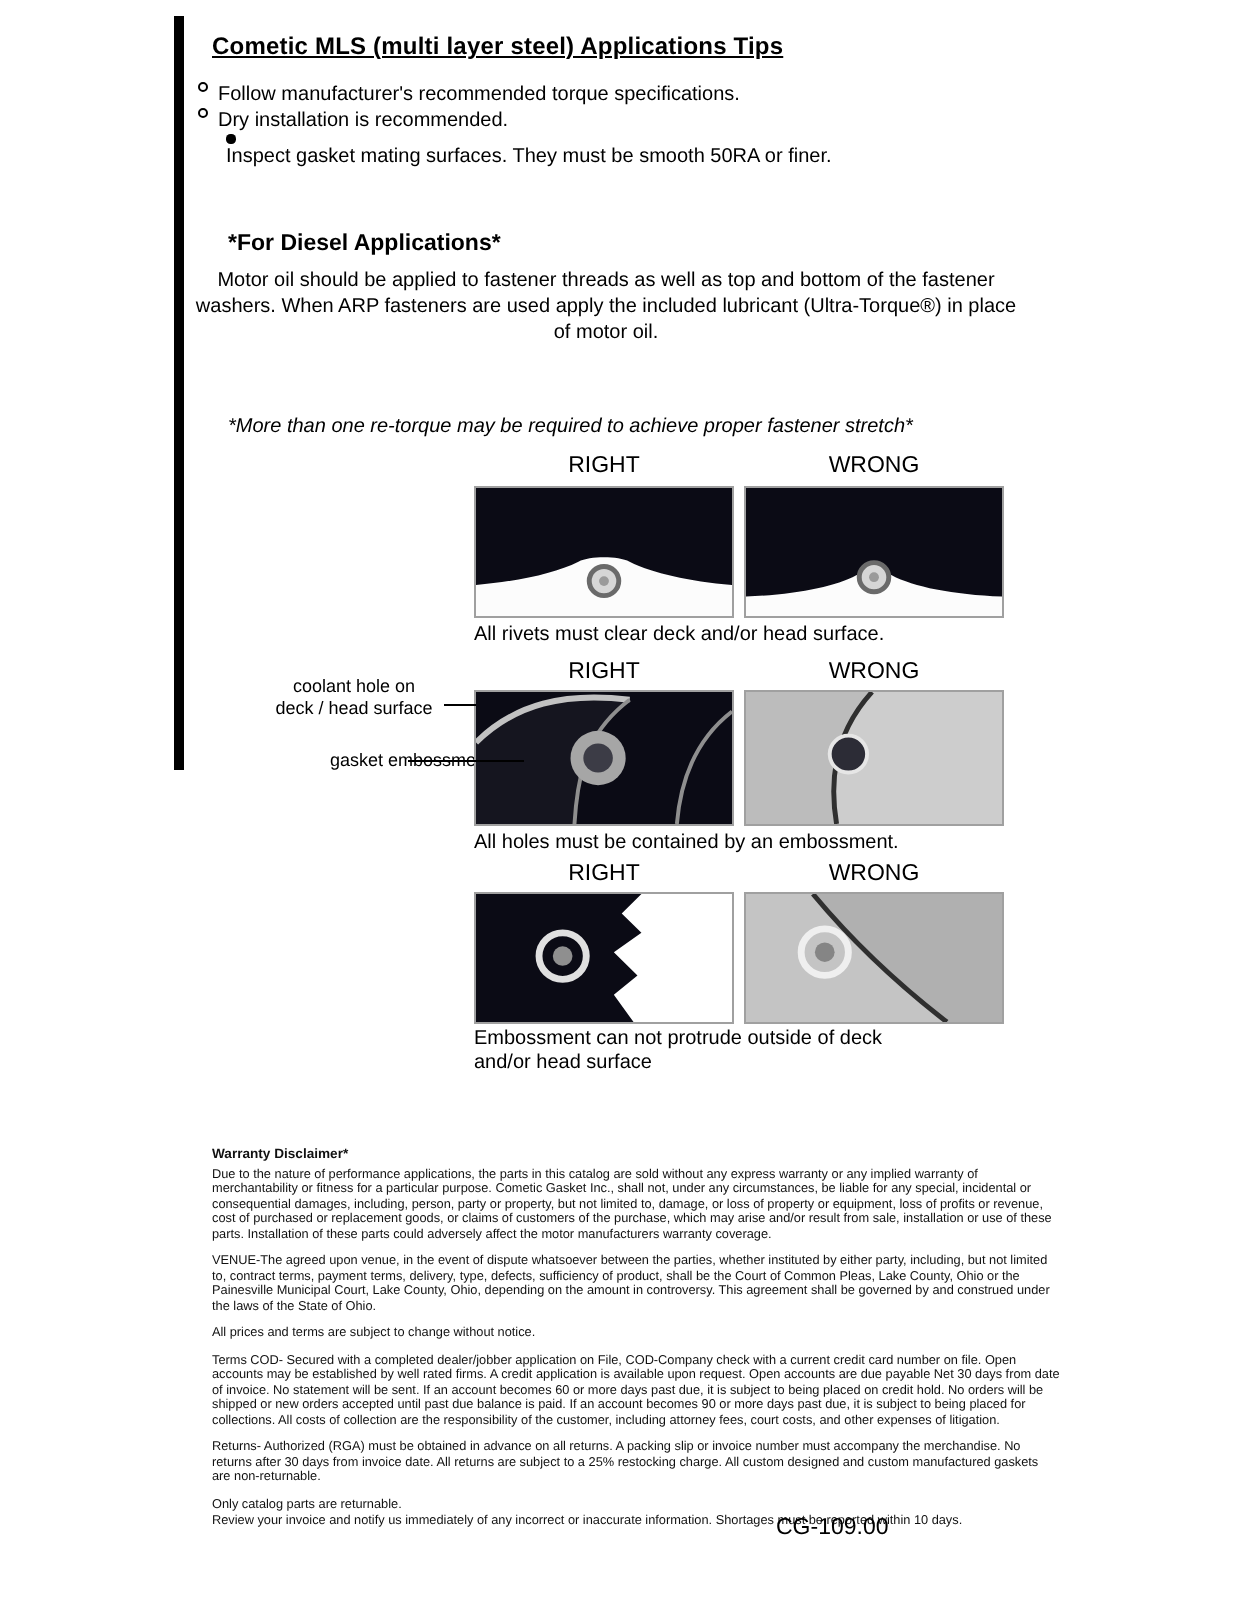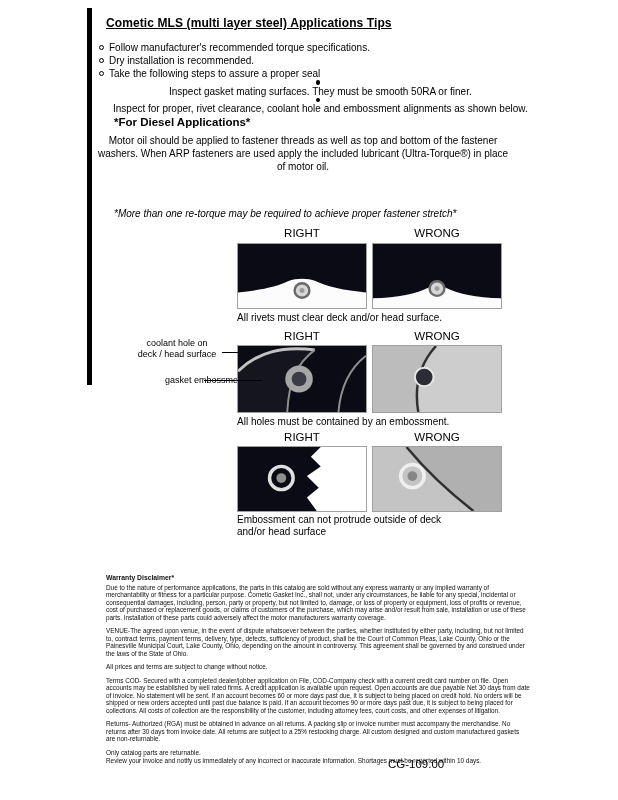--- a/index.html
+++ b/index.html
@@ -7,21 +7,21 @@
   .page {
     position:relative; width:618px; height:800px; background:#ffffff;
     font-family:"Liberation Sans", sans-serif; color:#000; overflow:hidden;
   }
   .black-bar { position:absolute; left:87px; top:8px; width:5px; height:377px; background:#000; }
   .title {
     position:absolute; left:106px; top:16px; font-size:12px; font-weight:bold;
     text-decoration:underline; white-space:nowrap; letter-spacing:0.1px;
   }
   .tips { position:absolute; left:99px; top:41px; font-size:10px; line-height:13px; }
-  .tip { display:flex; align-items:center; white-space:nowrap; }
+  .tip { display:flex; align-items:flex-start; white-space:nowrap; }
   .mk1 { width:5px; height:5px; border:1px solid #000; border-radius:50%; margin-right:5px; flex:none; }
   .mk2 { width:4.5px; height:4.5px; background:#000; border-radius:50%; margin-right:5px; flex:none; }
   .tip.l2 { margin-left:14px;flex-direction:column; }
   .diesel-h { position:absolute; left:114px; top:116px; font-size:11.5px; font-weight:bold; white-space:nowrap; }
   .para { position:absolute; font-size:10px; line-height:13px; }
   .p1 { left:96px; top:134px; width:414px;text-align:center; }
   .p2 { left:114px; top:167px; width:414px; }
   .p3 { left:114px; top:207px; width:430px; white-space:nowrap;font-style:italic; }
   .dlabel { position:absolute; width:130px; text-align:center; font-size:11.5px; }
   .dbox { position:absolute; width:130px; border:1px solid #a0a0a0; overflow:hidden; }
@@ -47,31 +47,23 @@
 
   <div class="tips">
     <div class="tip">
       <span class="mk1"></span>
       <span>Follow manufacturer's recommended torque specifications.</span>
     </div>
     <div class="tip">
       <span class="mk1"></span>
       <span>Dry installation is recommended.</span>
     </div>
-    <div class="tip">
-      <span class="mk1"></span>
-      <span>Take the following steps to assure a proper seal</span>
-    </div>
     <div class="tip l2">
       <span class="mk2"></span>
       <span>Inspect gasket mating surfaces.  They must be smooth 50RA or finer.</span>
-    </div>
-    <div class="tip l2">
-      <span class="mk2"></span>
-      <span>Inspect for proper, rivet clearance, coolant hole and embossment alignments as shown below.</span>
     </div>
   </div>
 
   <div class="diesel-h">*For Diesel Applications*</div>
   <div class="para p1">Motor oil should be applied to fastener threads as well as top and bottom of the fastener washers. When ARP fasteners are used apply the included lubricant (Ultra-Torque®) in place of motor oil.</div>
   <div class="para p3">*More than one re-torque may be required to achieve proper fastener stretch*</div>
 
   <div class="dlabel" style="left:237px; top:227px;">RIGHT</div>
   <div class="dlabel" style="left:372px; top:227px;">WRONG</div>
 

